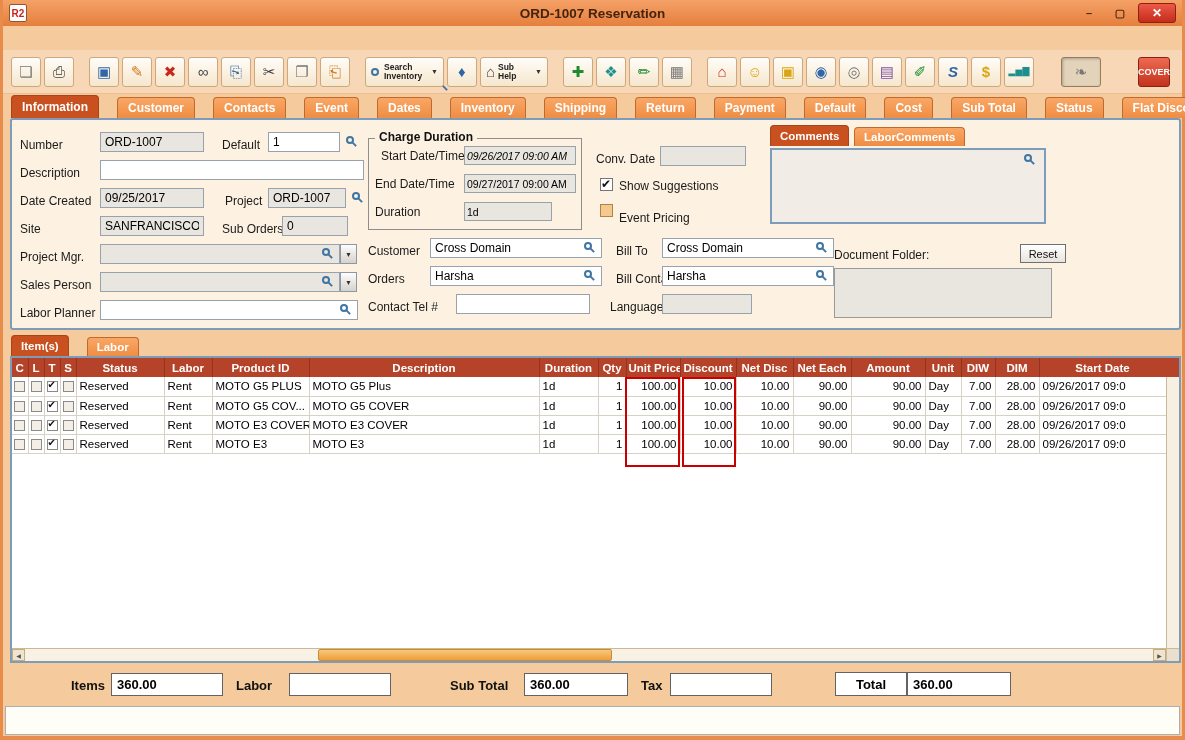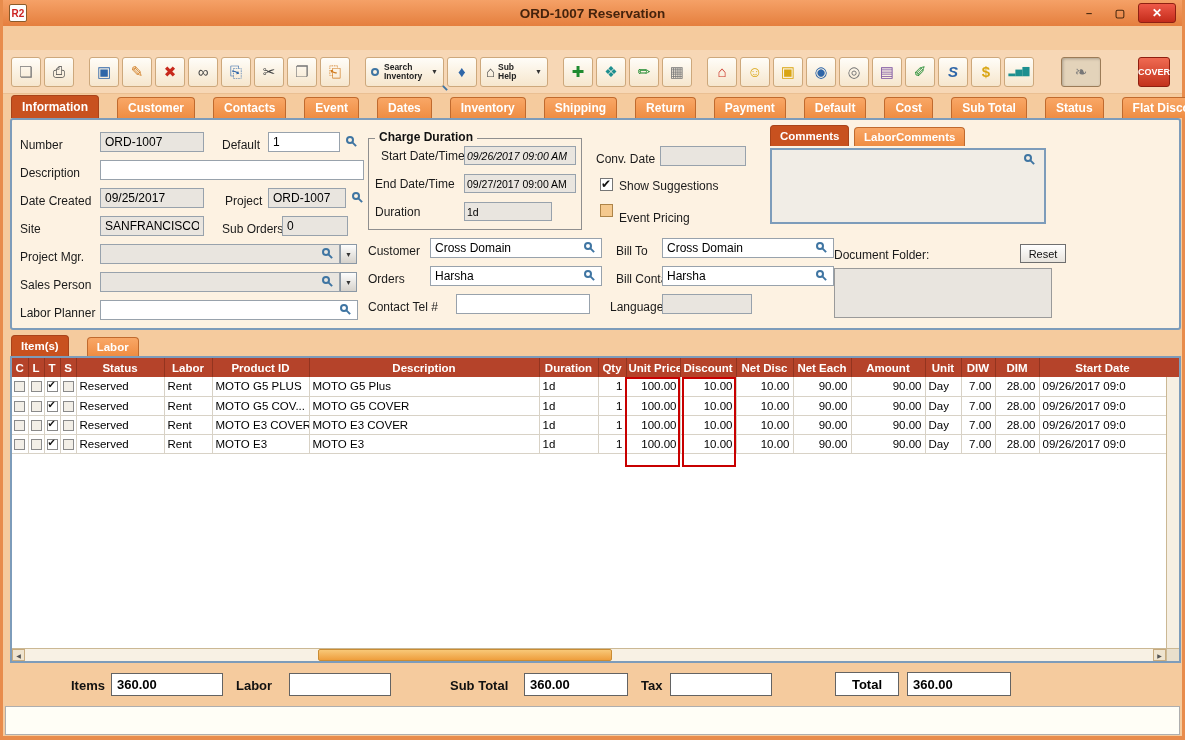--- a/index.html
+++ b/index.html
@@ -486,18 +486,18 @@
 
   <div>
     <span class="sumlbl" style="left:68px;top:678px">Items</span>
     <input class="sumf" style="left: 108px; top: 673px; width: 112px;" readonly="" value="360.00">
     <span class="sumlbl" style="left:233px;top:678px">Labor</span>
     <input class="sumf" style="left: 286px; top: 673px; width: 102px;" readonly="" value="">
     <span class="sumlbl" style="left:447px;top:678px">Sub Total</span>
     <input class="sumf" style="left: 521px; top: 673px; width: 104px;" readonly="" value="360.00">
     <span class="sumlbl" style="left:638px;top:678px">Tax</span>
     <input class="sumf" style="left: 667px; top: 673px; width: 102px;" readonly="" value="">
-    <div class="totbox" style="left:832px;top:672px;width:64px">Total</div>
+    <div class="totbox" style="left:832px;top:672px;width:72px">Total</div>
     <input class="sumf" style="left: 904px; top: 672px; width: 104px; height: 24px;" readonly="" value="360.00">
   </div>
 
   <div class="statusbar"></div>
 </div>
 
 </body></html>

